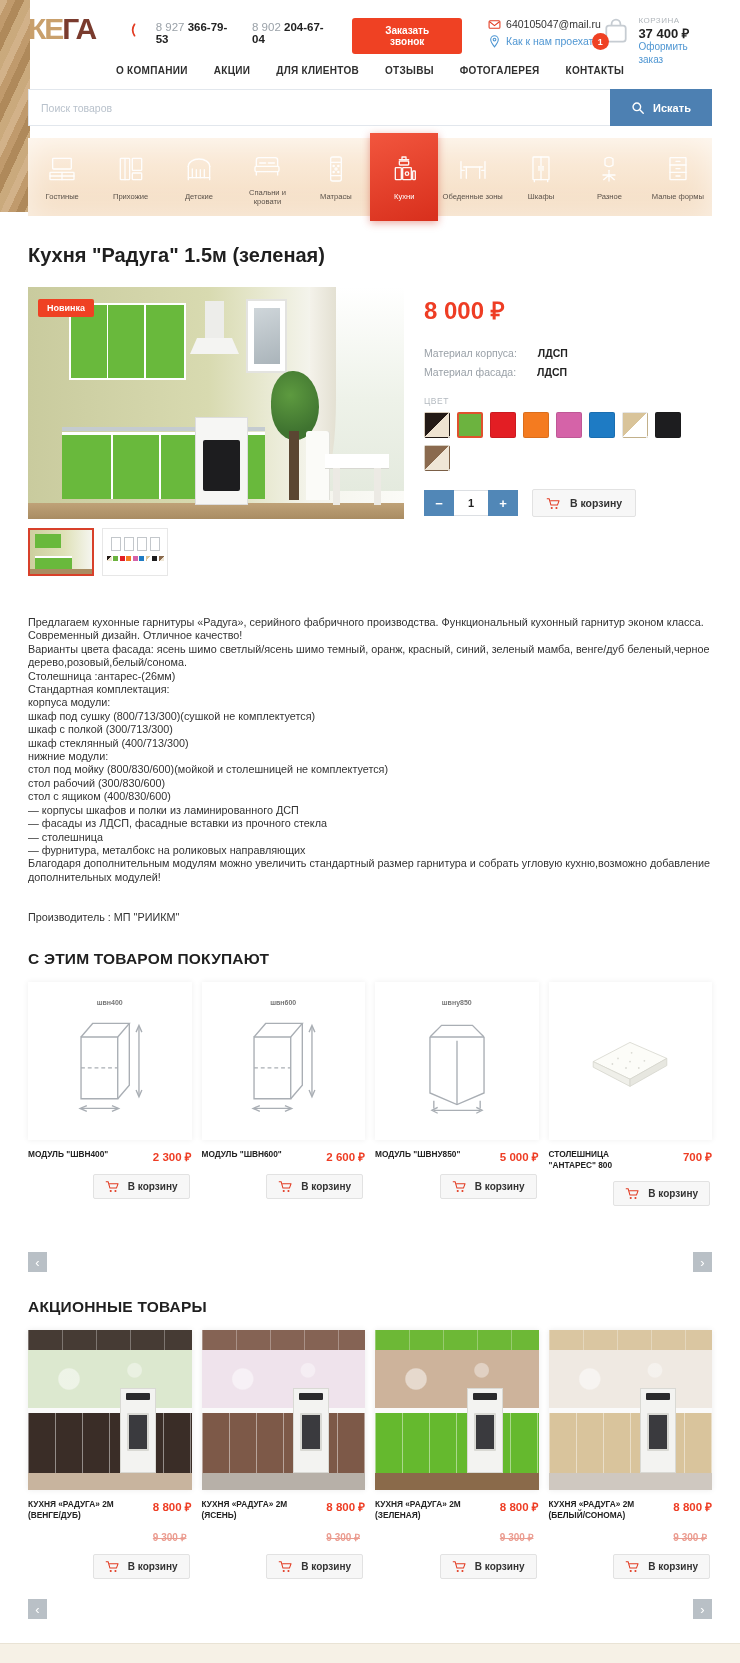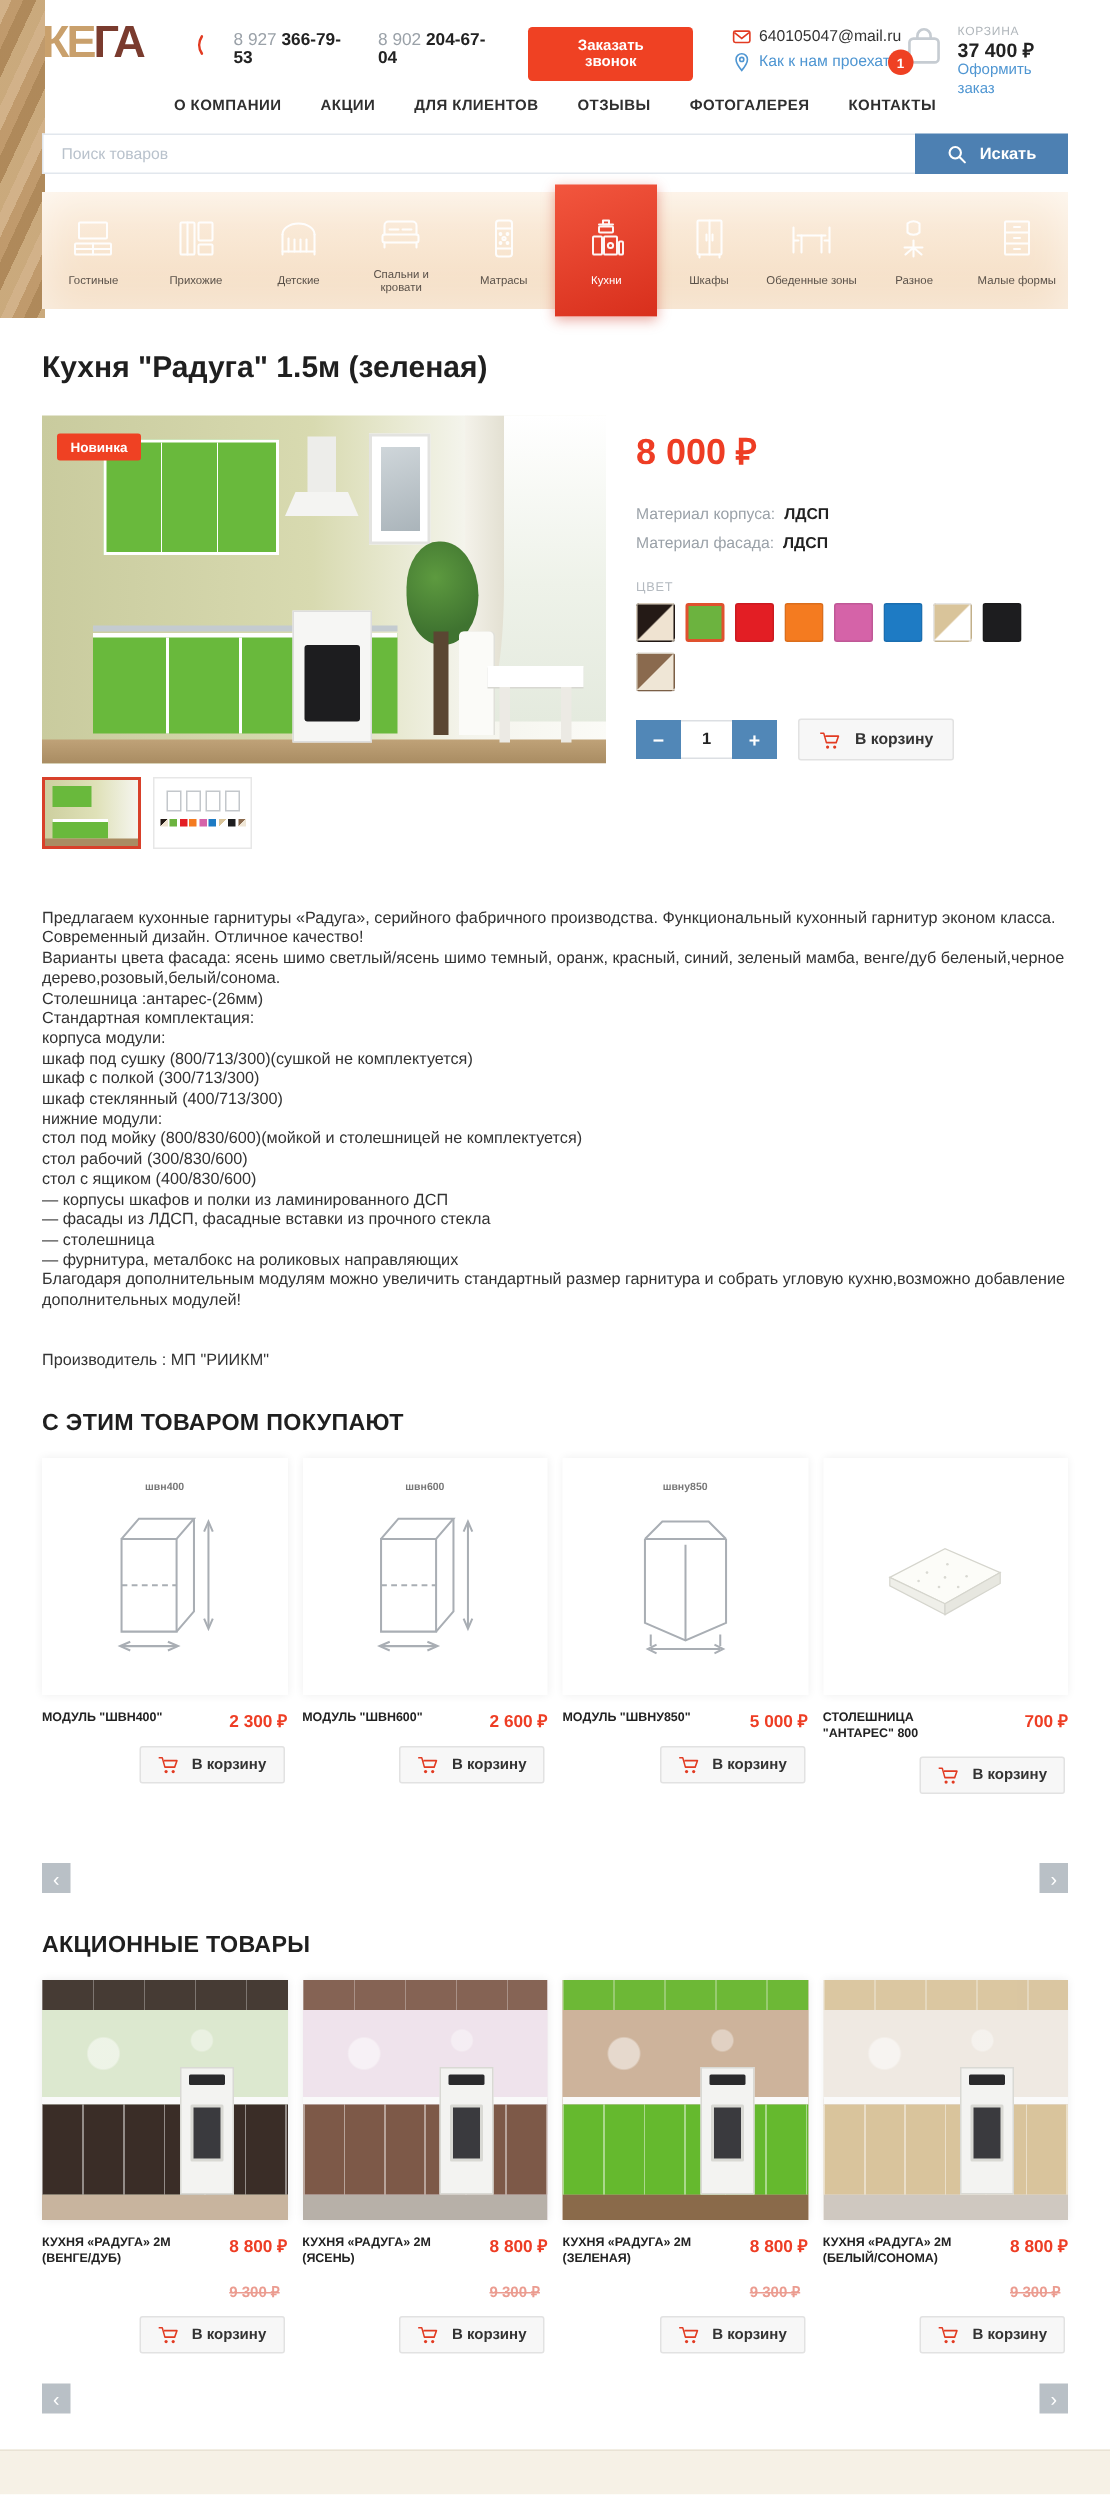--- a/index.html
+++ b/index.html
@@ -33,21 +33,21 @@
   .cart-info { font-size:8px; line-height:13px; }
   .cart-label { color:#b0b6bb; letter-spacing:.5px; }
   .cart-total { font-size:13px; font-weight:bold; color:#222; }
   .cart-checkout { color:#4f96d2; font-size:10px; cursor:pointer; }
 
   
   .nav { display:flex; justify-content:center; gap:26px; padding:9px 0 10px; }
   .nav-item { font-size:10px; font-weight:bold; color:#2f2f2f; letter-spacing:.3px; cursor:pointer; }
 
   
-  .search-row { display:flex; margin-top:3px; height:27px; }
+  .search-row { display:flex; margin-top:3px; height:37px; }
   .search-input { flex:1; border:1px solid #e2e7ed; border-right:none; padding:0 12px; font-size:10.5px;
     font-family:inherit; color:#444; outline:none; }
   .search-input::placeholder { color:#b9c2cc; }
   .search-btn { width:102px; background:#4d80b2; color:#fff; border:none; font-family:inherit;
     font-size:11px; font-weight:bold; display:flex; align-items:center; justify-content:center; gap:8px; cursor:pointer; }
   .search-btn .ic { width:14px; height:14px; display:inline-flex; }
 
   
   .catbar { display:flex; margin-top:12px; height:78px; background:linear-gradient(#fcefe0,#f4dcc1);
     box-shadow:inset 0 0 30px rgba(255,255,255,.6); }
@@ -97,21 +97,21 @@
   .t1-low { position:absolute; left:8%; top:58%; width:60%; height:30%; background:#69b93c; border-top:2px solid #fff; }
   .t1-floor { position:absolute; bottom:0; width:100%; height:12%; background:#a98c62; }
   .t2-rects { display:flex; gap:3px; justify-content:center; margin-top:8px; }
   .t2-r { width:10px; height:14px; border:1px solid #c3c7cb; }
   .t2-colors { display:flex; gap:1.5px; justify-content:center; margin-top:5px; }
   .t2-c { width:5px; height:5px; display:inline-block; }
 
   .details { margin-left:20px; flex:1; }
   .price-big { color:#ee3d24; font-size:24px; font-weight:bold; margin-top:6px; }
   .materials { margin-top:18px; font-size:10.5px; line-height:19px; }
-  .mat-row { display:flex; gap:6px; }
+  .mat-row { display:flex; gap:21px; }
   .mat-label { color:#9aa1a8; } .mat-val { color:#222; font-weight:bold; }
   .color-label { margin-top:14px; font-size:8.5px; color:#b4bac0; letter-spacing:.5px; }
   .swatches { display:flex; flex-wrap:wrap; gap:7px; margin-top:6px; width:270px; }
   .swatch { width:26px; height:26px; border-radius:2px; border:1px solid rgba(0,0,0,.1); cursor:pointer; }
   .swatch.selected { border:2px solid #e0512e; }
   .qty-row { display:flex; align-items:center; margin-top:18px; gap:0; }
   .qty-btn { width:30px; height:26px; background:#5187b7; color:#fff; border:none; font-size:13px;
     font-weight:bold; cursor:pointer; font-family:inherit; }
   .qty-val { width:34px; height:26px; border:1px solid #dcdfe3; border-left:none; border-right:none;
     text-align:center; font-size:11px; font-weight:bold; font-family:inherit; color:#222; }
@@ -329,41 +329,41 @@
               <rect x="37" y="27" width="4" height="13" rx="1"></rect>
               <circle cx="28.5" cy="31" r="2.6"></circle>
             </svg>
           </span>
           <span class="cat-lb">Кухни</span>
         </div>
 
         <div class="cat">
           <span class="cat-ic">
             <svg viewBox="0 0 48 48" fill="none" stroke="currentColor" stroke-width="2" stroke-linecap="round" stroke-linejoin="round" width="100%" height="100%">
+              <line x1="10" y1="21" x2="38" y2="21"></line>
+              <line x1="14" y1="21" x2="14" y2="38"></line>
+              <line x1="34" y1="21" x2="34" y2="38"></line>
+              <path d="M6 13 v25 M6 26 h5 M42 13 v25 M42 26 h-5"></path>
+            </svg>
+          </span>
+          <span class="cat-lb">Обеденные зоны</span>
+        </div>
+
+        <div class="cat">
+          <span class="cat-ic">
+            <svg viewBox="0 0 48 48" fill="none" stroke="currentColor" stroke-width="2" stroke-linecap="round" stroke-linejoin="round" width="100%" height="100%">
               <rect x="12" y="6" width="24" height="34" rx="1"></rect>
               <line x1="24" y1="6" x2="24" y2="40"></line>
               <line x1="21" y1="20" x2="21" y2="26"></line>
               <line x1="27" y1="20" x2="27" y2="26"></line>
               <line x1="14" y1="40" x2="14" y2="43"></line>
               <line x1="34" y1="40" x2="34" y2="43"></line>
             </svg>
           </span>
           <span class="cat-lb">Шкафы</span>
-        </div>
-
-        <div class="cat">
-          <span class="cat-ic">
-            <svg viewBox="0 0 48 48" fill="none" stroke="currentColor" stroke-width="2" stroke-linecap="round" stroke-linejoin="round" width="100%" height="100%">
-              <line x1="10" y1="21" x2="38" y2="21"></line>
-              <line x1="14" y1="21" x2="14" y2="38"></line>
-              <line x1="34" y1="21" x2="34" y2="38"></line>
-              <path d="M6 13 v25 M6 26 h5 M42 13 v25 M42 26 h-5"></path>
-            </svg>
-          </span>
-          <span class="cat-lb">Обеденные зоны</span>
         </div>
 
         <div class="cat">
           <span class="cat-ic">
             <svg viewBox="0 0 48 48" fill="none" stroke="currentColor" stroke-width="2" stroke-linecap="round" stroke-linejoin="round" width="100%" height="100%">
               <path d="M18 9 a8 7 0 0 1 12 0 v9 a8 7 0 0 1 -12 0 Z"></path>
               <line x1="24" y1="26" x2="24" y2="33"></line>
               <path d="M15 33 h18"></path>
               <path d="M24 33 l-8 7 M24 33 l8 7 M24 33 v9"></path>
             </svg>

